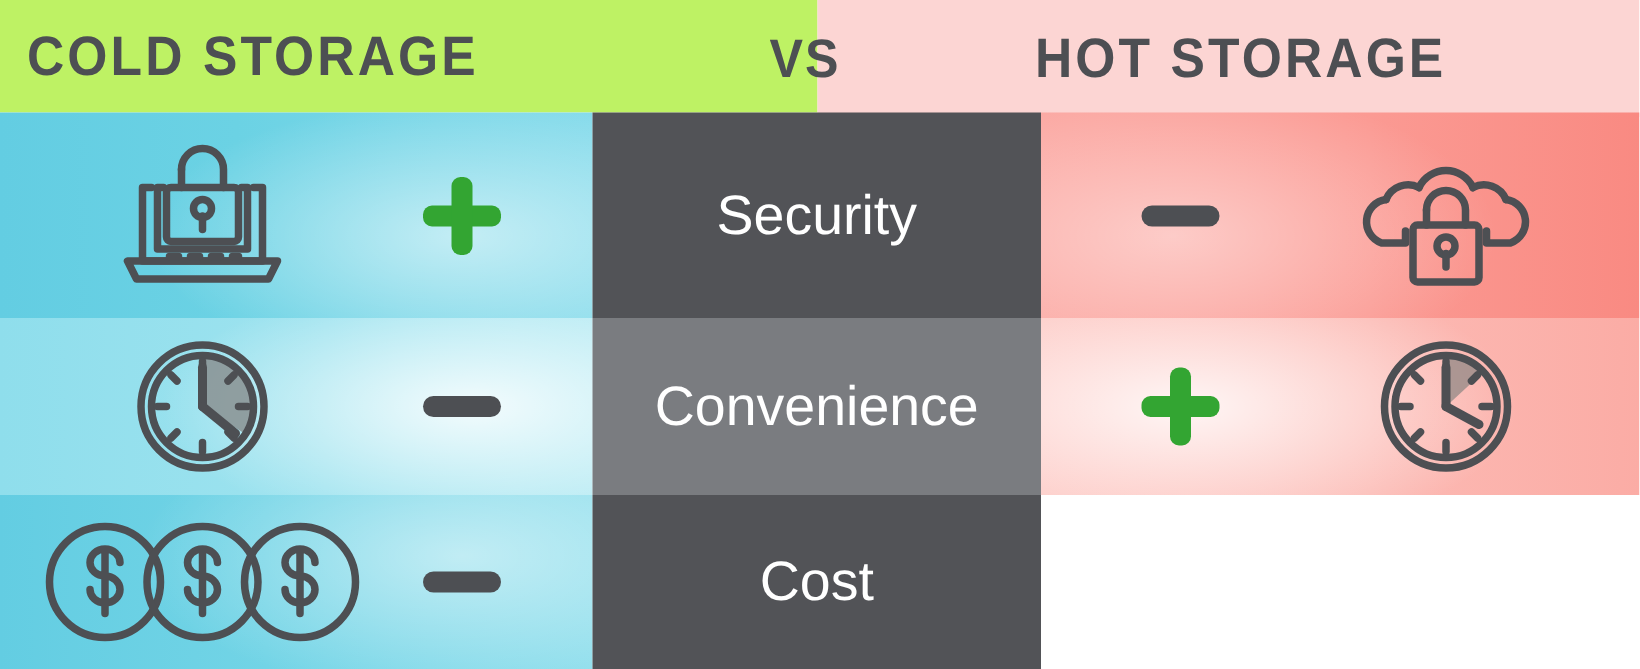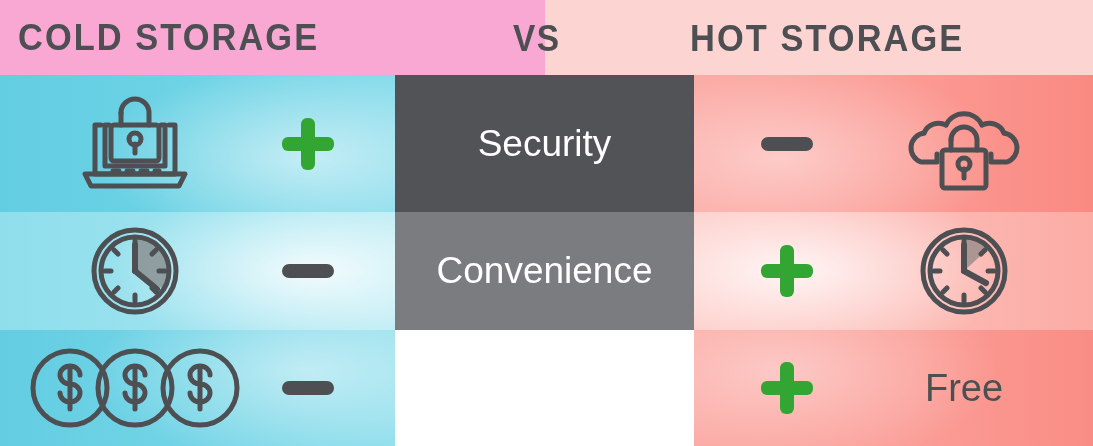--- a/index.html
+++ b/index.html
@@ -18,21 +18,21 @@
 
   
   .header {
     position:absolute;
     top:0; left:0;
     width:1093px; height:75px;
     display:flex;
   }
   .header-left {
     width:545px; height:75px;
-    background:#f9a8d4;
+    background:#bef264;
     display:flex; align-items:center;
   }
   .header-right {
     width:548px; height:78px;
     background:#fcd5d3;
     display:flex; align-items:center;
   }
   .header-title {
     font-weight:bold;
     font-size:37px;
@@ -255,20 +255,25 @@
 
     <div class="col col-mid">
       <div class="band band-1">
         <div class="cell">
           <div class="label">Security</div>
         </div>
       </div>
       <div class="band band-2">
         <div class="cell">
           <div class="label">Convenience</div>
+        </div>
+      </div>
+      <div class="band band-3">
+        <div class="cell">
+          <div class="label">Cost</div>
         </div>
       </div>
     </div>
 
     <div class="col col-hot">
 
       <div class="band band-1">
         <div class="cell">
           <div class="hot-sign">
             <div class="minus"></div>
@@ -306,26 +311,16 @@
                 <path d="M48 18 L48 24 M48 72 L48 78 M18 48 L24 48 M72 48 L78 48"></path>
                 <path d="M69 27 L65 31 M27 69 L31 65 M69 69 L65 65 M27 27 L31 31"></path>
                 <path d="M48 48 L48 22" stroke-width="6"></path>
                 <path d="M48 48 L70 60" stroke-width="6"></path>
               </g>
             </svg>
           </div>
         </div>
       </div>
 
-      <div class="band band-3">
-        <div class="cell">
-          <div class="hot-sign">
-            <div class="plus"></div>
-          </div>
-          <div class="hot-icon">
-            <div class="free-text">Free</div>
-          </div>
-        </div>
-      </div>
     </div>
 
   </div>
 </div>
 
 </body></html>

